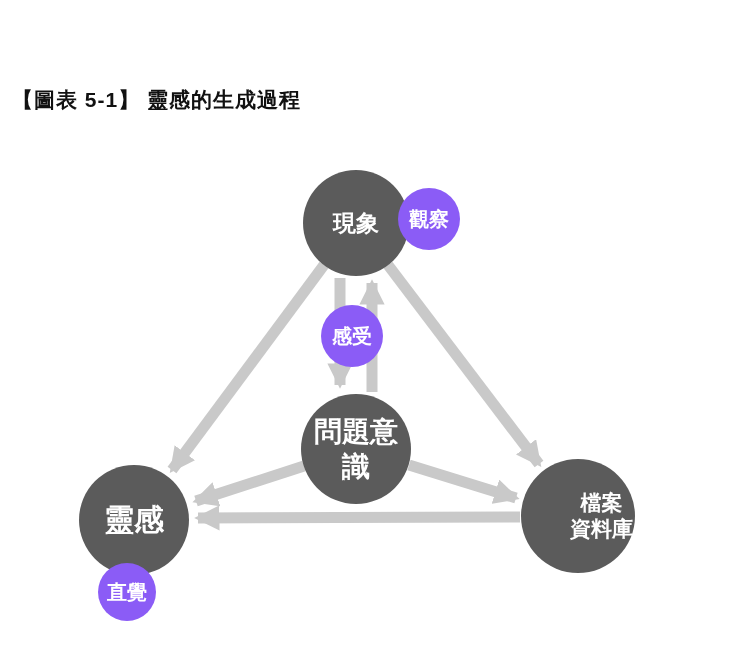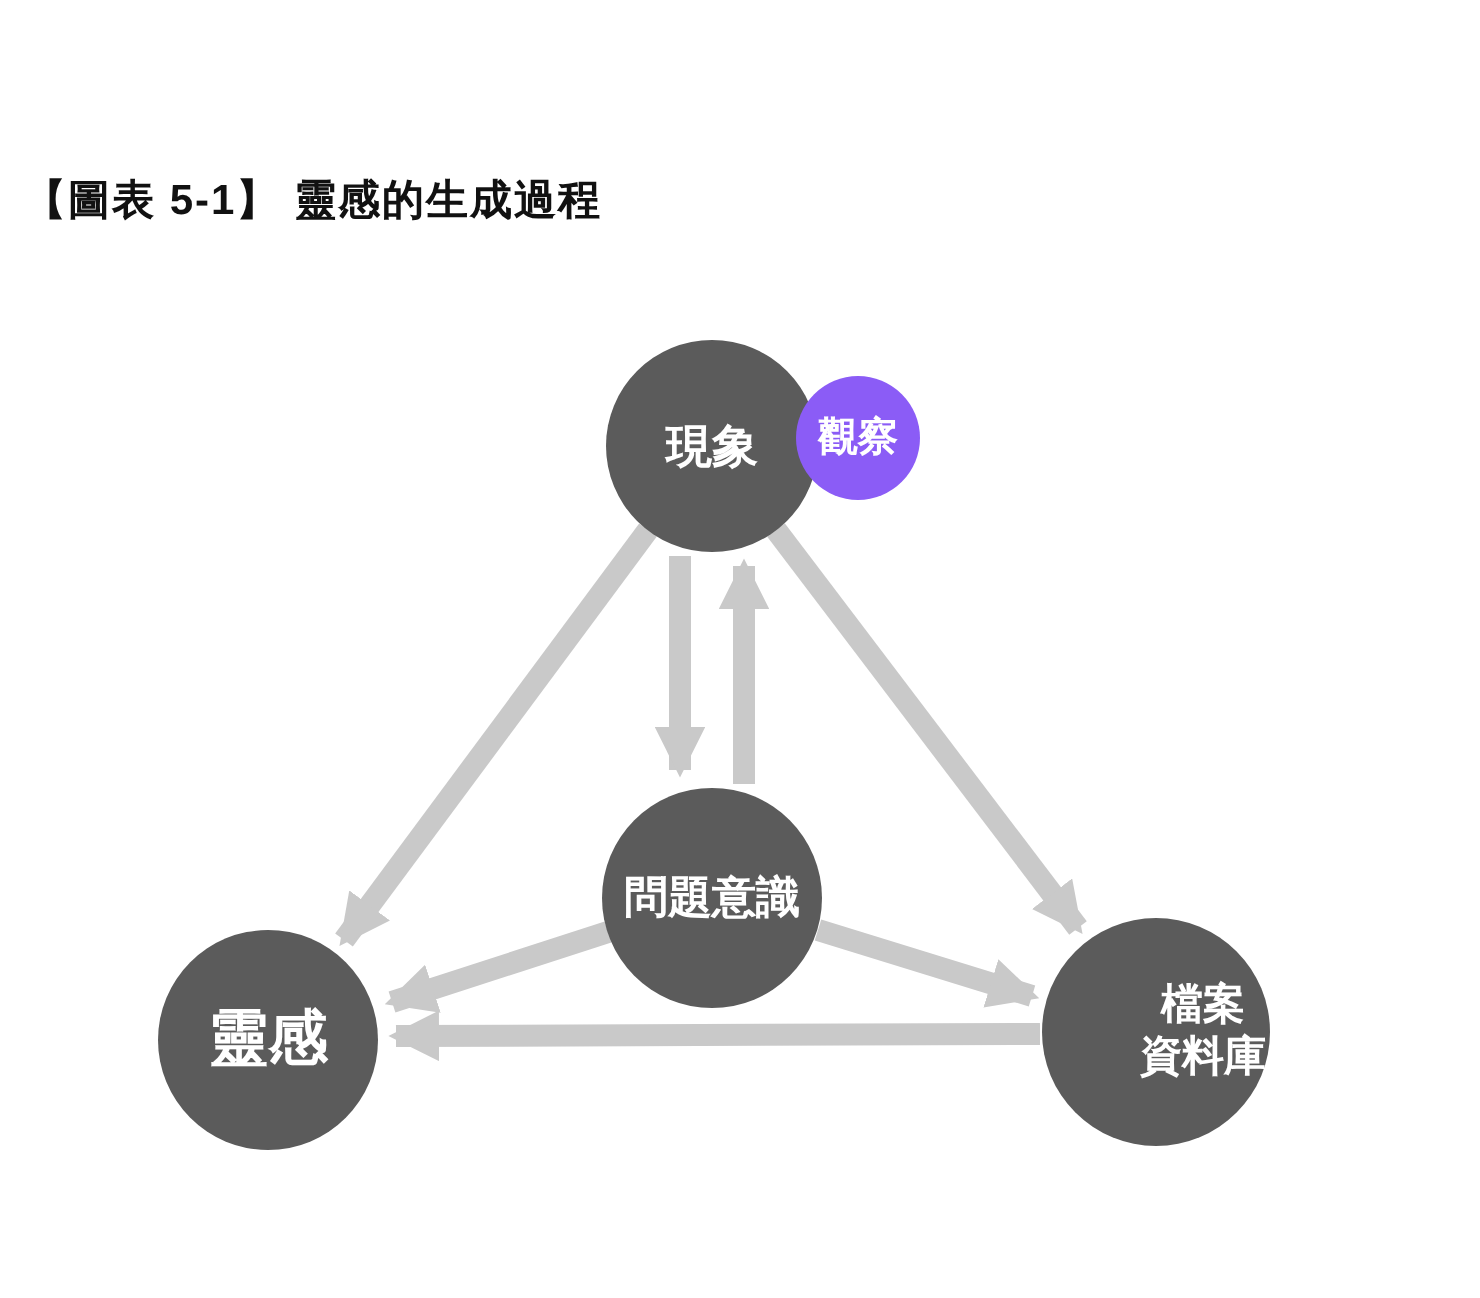--- a/index.html
+++ b/index.html
@@ -53,21 +53,21 @@
   .node-observation {
     left: 398px; top: 188px; width: 62px; height: 62px;
     font-size: 20px; z-index: 3;
   }
   .node-feeling {
     left: 321px; top: 305px; width: 62px; height: 62px;
     font-size: 20px; z-index: 3;
   }
   .node-problem {
     left: 301px; top: 394px; width: 110px; height: 110px;
-    font-size: 22px; z-index: 2;
+    font-size: 28px; z-index: 2;
   }
   .node-inspiration {
     left: 79px; top: 465px; width: 110px; height: 110px;
     font-size: 30px; z-index: 2;
   }
   .node-intuition {
     left: 98px; top: 563px; width: 58px; height: 58px;
     font-size: 20px; z-index: 3;
   }
   .node-archive {
@@ -106,29 +106,35 @@
   </svg>
 
   <div class="node gray node-phenomenon">
     <span>現象</span>
   </div>
 
   <div class="node black node-observation">
     <span>觀察</span>
   </div>
 
+  <div class="node black node-feeling">
+    <span>感受</span>
+  </div>
 
   <div class="node gray node-problem">
     <span>問題意識</span>
   </div>
 
   <div class="node gray node-inspiration">
     <span>靈感</span>
   </div>
 
+  <div class="node black node-intuition">
+    <span>直覺</span>
+  </div>
 
   <div class="node gray node-archive two-line">
     <div>
       <span>檔案</span>
       <span>資料庫</span>
     </div>
   </div>
 
 </div>
 

